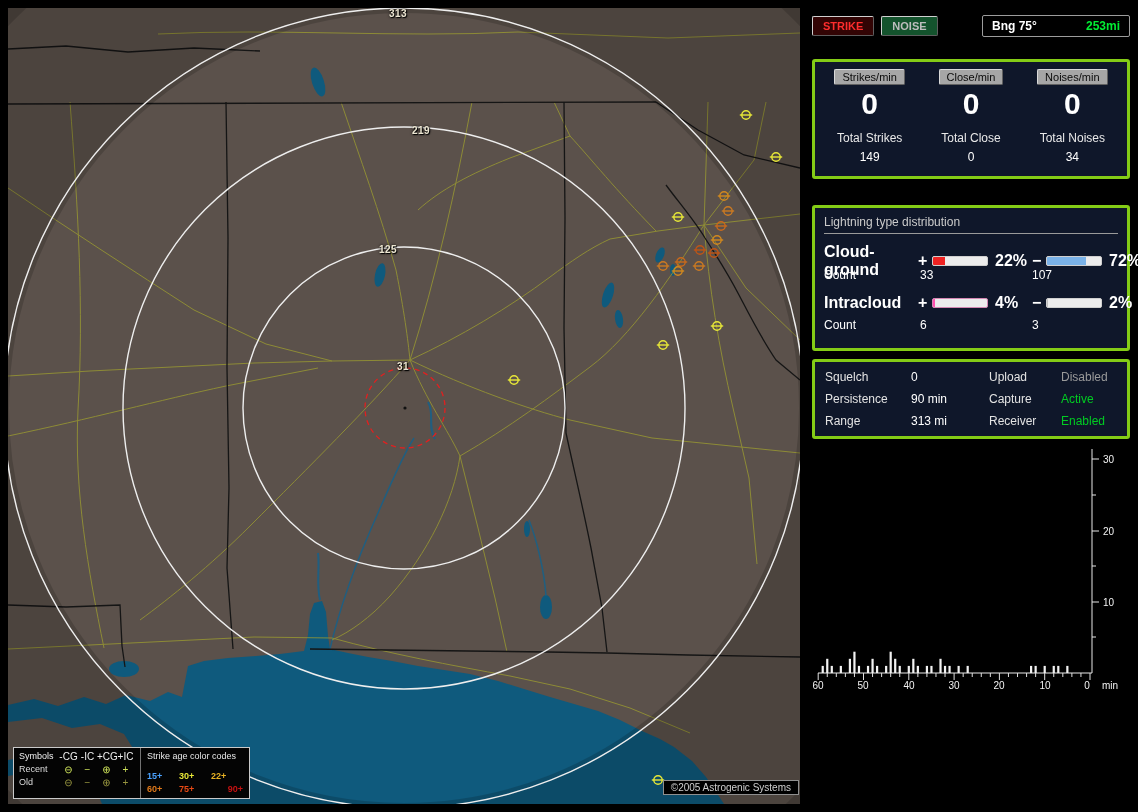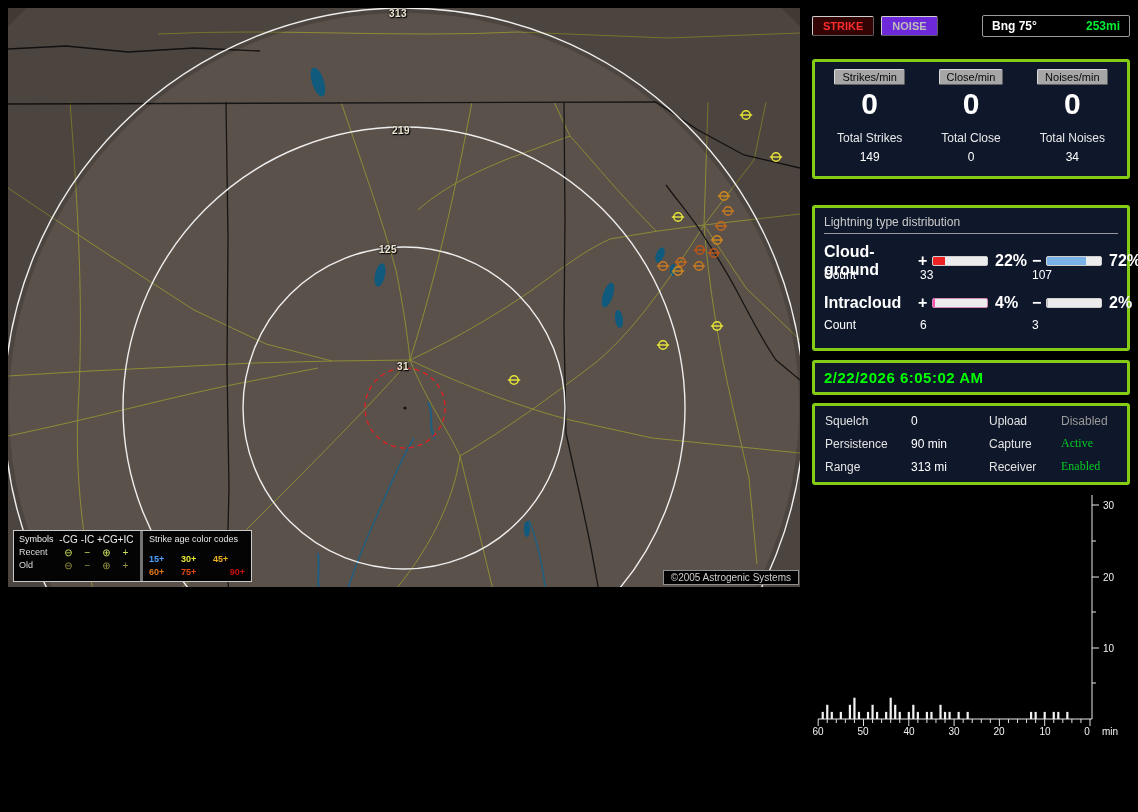--- a/index.html
+++ b/index.html
@@ -1,48 +1,48 @@
 <!DOCTYPE html>
 <html><head>
 <meta charset="utf-8">
 <style>
   *{box-sizing:border-box;}
   html,body{margin:0;padding:0;}
   body{width:1138px;height:812px;background:#000;font-family:"Liberation Sans",sans-serif;}
   .app{position:relative;width:1138px;height:812px;background:#000;overflow:hidden;}
 
   
-  .map-area{position:absolute;left:8px;top:8px;width:792px;height:579px;overflow:hidden;background:#5b514b;}
+  .map-area{position:absolute;left:8px;top:8px;width:792px;height:796px;overflow:hidden;background:#5b514b;}
   .map-area svg{display:block;}
   .ring-label{position:absolute;color:#ece6d2;font-size:10px;font-weight:bold;
     text-shadow:0 0 3px #000,1px 1px 1px #000;letter-spacing:.5px;}
-  .copyright{position:absolute;right:1px;bottom:2px;border:1px solid #8f8f8f;background:#000;
+  .copyright{position:absolute;right:1px;bottom:9px;border:1px solid #8f8f8f;background:#000;
     color:#cfcfcf;font-size:10px;padding:1px 7px;}
 
   
   .legend{position:absolute;left:5px;bottom:5px;display:flex;border:1px solid #c9c9c9;
     background:#040404;color:#ddd;font-size:9px;line-height:13px;}
-  .leg-left{padding:2px 5px;border-right:3px solid #737373;}
+  .leg-left{padding:2px 5px;border-right:1px solid #737373;}
   .leg-row{display:grid;grid-template-columns:40px 19px 19px 19px 19px;align-items:center;}
   .leg-row .hd{color:#f0f0f0;}
   .leg-row .glyph{font-size:10px;text-align:center;}
   .leg-right{padding:2px 6px;}
   .age-title{color:#e8e8e8;margin-bottom:7px;}
   .age-row{display:grid;grid-template-columns:32px 32px 32px;}
   .age-row span{font-weight:bold;}
 
   
   .side{position:absolute;left:812px;top:8px;width:318px;height:796px;color:#fff;font-size:12px;}
   .panel{border:3px solid #84cc16;border-radius:3px;background:#0f172a;align-items:flex-end;}
 
   .toolbar{display:flex;align-items:center;margin-top:6px;height:24px;}
   .btn{font-size:11px;font-weight:bold;padding:3px 10px;margin-right:7px;border-radius:2px;
     border:1px solid;border-color:#cfcfcf #5e5e5e #5e5e5e #cfcfcf;cursor:pointer;}
   .btn.strike{background:#320404;color:#ff2d2d;}
-  .btn.noise{background:#6d28d9;color:#bdbdbd;}
+  .btn.noise{background:#14532d;color:#bdbdbd;}
   .bng{margin-left:auto;display:flex;justify-content:space-between;align-items:center;
     border:1px solid #9c9c9c;border-radius:2px;background:#000;width:148px;padding:3px 9px;
     font-weight:bold;font-size:12px;}
   .bng .mi{color:#00ee33;}
 
   .counters{margin-top:21px;display:flex;padding:7px 4px 12px;}
   .counter{flex:1;display:flex;flex-direction:column;align-items:center;}
   .chip{font-size:11px;background:#a6a6a6;color:#0a0a0a;border:1px solid;
     border-color:#d9d9d9 #616161 #616161 #d9d9d9;border-radius:2px;padding:1px 7px;cursor:pointer;}
   .bigval{font-size:30px;font-weight:bold;line-height:1.05;margin-top:3px;}
@@ -59,21 +59,21 @@
   .dist-gap{height:6px;}
 
   .clock{margin-top:9px;padding:6px 9px;color:#00ff00;font-size:15px;font-weight:bold;letter-spacing:.5px;}
 
   .settings{margin-top:8px;padding:8px 10px;display:grid;grid-template-columns:86px 78px 72px auto;
     row-gap:8px;font-size:12px;}
   .lbl{color:#e3e3e3;}
   .lbl2{color:#c8c8c8;}
   .val{color:#ffffff;}
   .val.dim{color:#9a9a9a;}
-  .val.good{color:#00cc22;font-family:Liberation Serif, serif;}
+  .val.good{color:#00cc22;}
 
   .stats{margin-top:13px;padding:8px 10px;display:grid;grid-template-columns:82px 80px 80px auto;
     row-gap:8px;font-size:12px;}
   .stats .pad-top{padding-top:9px;}
 
   .trend-wrap{margin-top:2px;}
   svg text{font-family:"Liberation Sans",sans-serif;}
 </style>
 </head>
 <body>
@@ -228,21 +228,21 @@
             <line x1="663.8" x2="676.2" y1="263" y2="263" stroke="#d2881e" stroke-width="1.4"></line>
           </g>
           <g>
             <circle cx="655" cy="258" r="4.2" fill="none" stroke="#cc7a22" stroke-width="1.4"></circle>
             <line x1="648.8" x2="661.2" y1="258" y2="258" stroke="#cc7a22" stroke-width="1.4"></line>
           </g>
         </g>
     </svg>
 
     <div class="ring-label" style="left:381px;top:0px;">313</div>
-    <div class="ring-label" style="left:384px;top:117px;">219</div>
+    <div class="ring-label" style="left:404px;top:117px;">219</div>
     <div class="ring-label" style="left:371px;top:236px;">125</div>
     <div class="ring-label" style="left:389px;top:353px;">31</div>
 
     <div class="legend">
       <div class="leg-left">
         <div class="leg-row">
           <span class="hd">Symbols</span>
           <span class="hd glyph">-CG</span>
           <span class="hd glyph">-IC</span>
           <span class="hd glyph">+CG</span>
@@ -261,21 +261,21 @@
           <span class="glyph" style="color: rgb(151, 149, 63);">−</span>
           <span class="glyph" style="color: rgb(151, 149, 63);">⊕</span>
           <span class="glyph" style="color: rgb(151, 149, 63);">+</span>
         </div>
       </div>
       <div class="leg-right">
         <div class="age-title">Strike age color codes</div>
         <div class="age-row">
           <span style="color: rgb(74, 162, 255);">15+</span>
           <span style="color: rgb(232, 232, 56);">30+</span>
-          <span style="color: rgb(232, 178, 36);">45+</span>
+          <span style="color: rgb(232, 178, 36);">22+</span>
         </div>
         <div class="age-row">
           <span style="color: rgb(224, 121, 26);">60+</span>
           <span style="color: rgb(232, 73, 20);">75+</span>
           <span style="color: rgb(198, 18, 18); text-align: right;">90+</span>
         </div>
       </div>
     </div>
 
     <div class="copyright">©2005 Astrogenic Systems</div>
@@ -350,21 +350,20 @@
         </span>
         <span style="padding-left:5px">2%</span>
       </div>
       <div class="count-row">
         <span>Count</span>
         <span style="padding-left:2px">6</span>
         <span>3</span>
       </div>
     </div>
 
-    <div class="panel clock">2/22/2026 6:05:02 AM</div>
 
     <div class="panel settings">
       <span class="lbl">Squelch</span>
       <span class="val">0</span>
       <span class="lbl">Upload</span>
       <span class="val dim">Disabled</span>
 
       <span class="lbl">Persistence</span>
       <span class="val">90 min</span>
       <span class="lbl">Capture</span>

